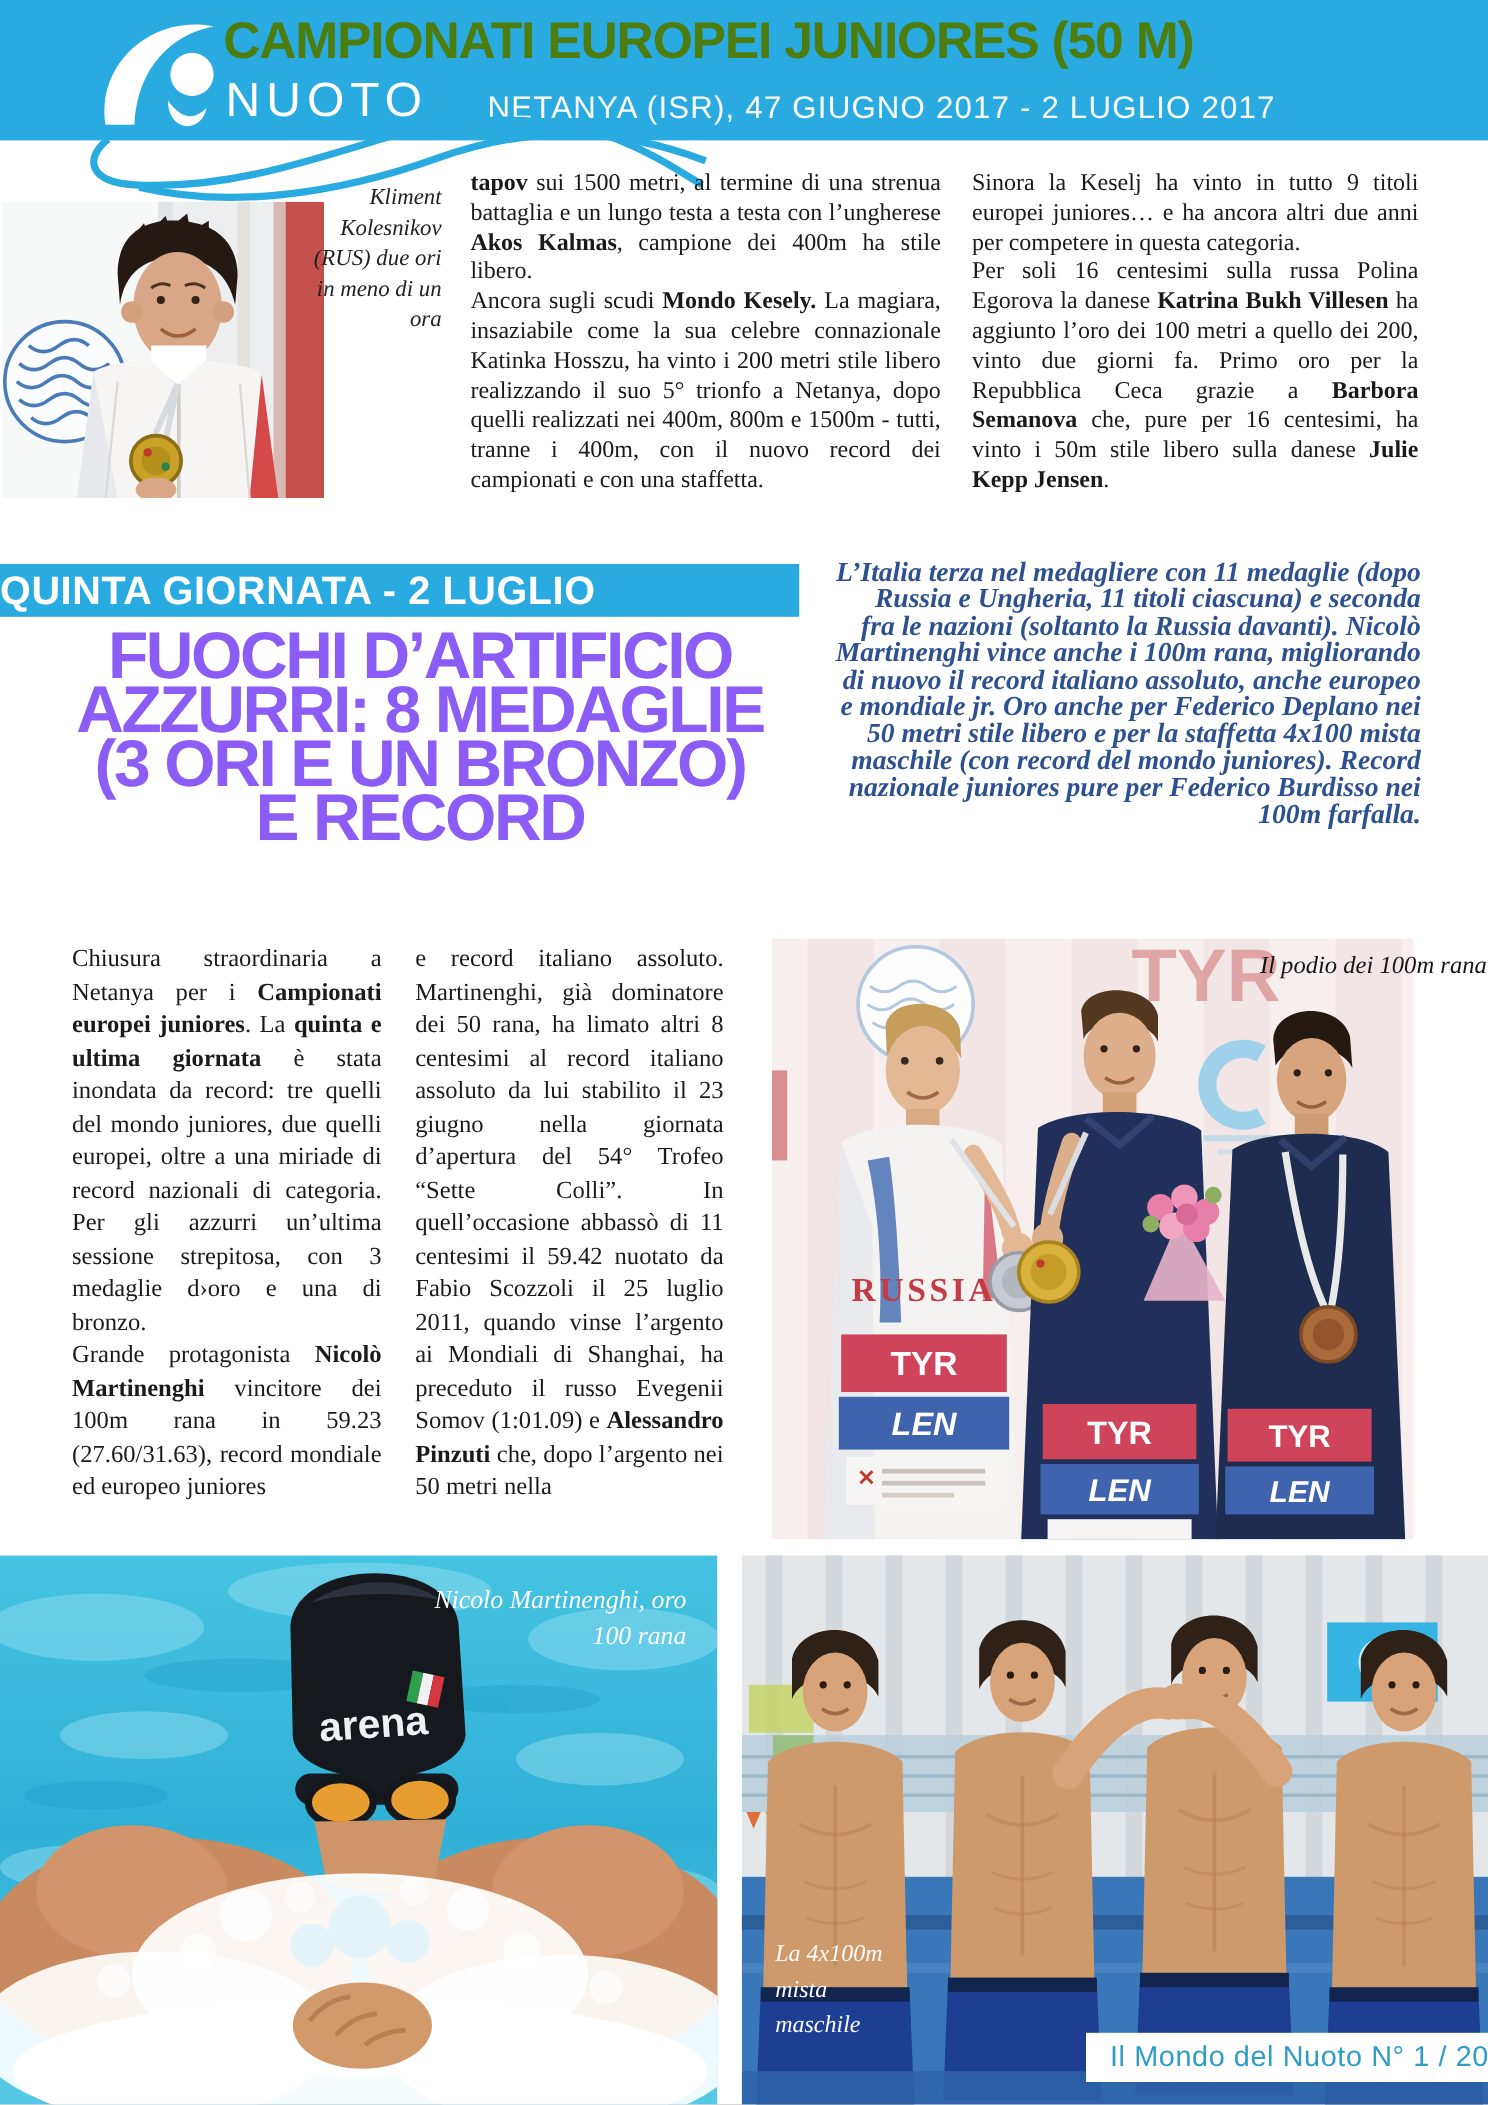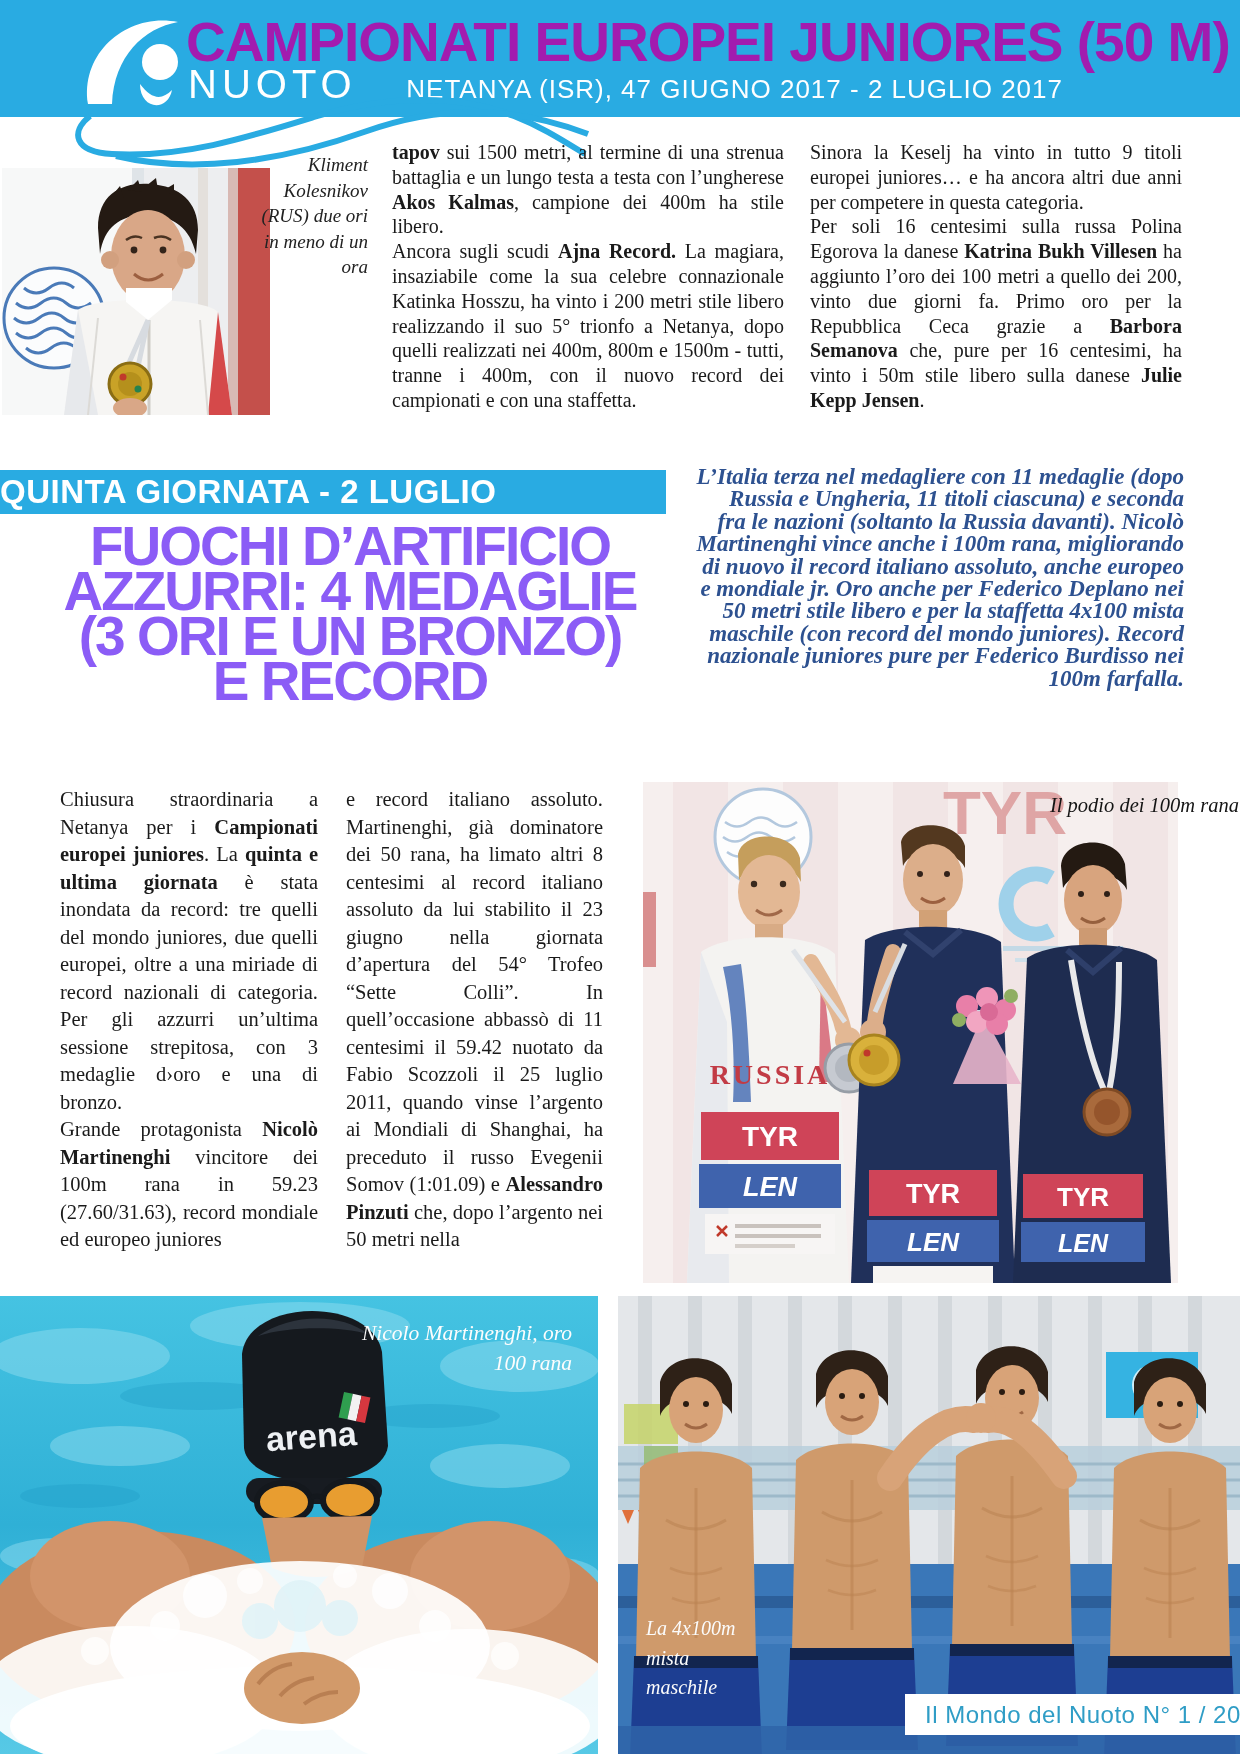--- a/index.html
+++ b/index.html
@@ -5,21 +5,21 @@
   html,body{margin:0;padding:0;background:#9a9a9a;}
   #page{position:relative;width:1240px;height:1754px;background:#ffffff;overflow:hidden;
         font-family:"Liberation Serif",serif;color:#1a1a1a;}
   .abs{position:absolute;}
   .sans{font-family:"Liberation Sans",sans-serif;}
   .serif{font-family:"Liberation Serif",serif;}
   p{margin:0;}
 
   
   .header-bar{left:0;top:0;width:1240px;height:117px;background:#29abe2;}
-  .h-title{left:186px;top:10px;font-size:55px;font-weight:bold;color:#a21caf;white-space:nowrap;letter-spacing:-1px;}
+  .h-title{left:186px;top:10px;font-size:43px;font-weight:bold;color:#4d7c0f;white-space:nowrap;letter-spacing:-1px;}
   .h-brand{left:188px;top:62px;font-size:40px;color:#fff;letter-spacing:5px;}
   .h-sub{right:177px;top:74px;font-size:26px;color:#fdfeff;white-space:nowrap;letter-spacing:1px;}
   .logo-svg{left:40px;top:4px;}
 
   
   .photo{overflow:hidden;}
   .photo svg{display:block;}
   .p1{left:2px;top:168px;width:268px;height:247px;}
   .cap-kol{left:258px;top:152px;width:110px;text-align:right;font-style:italic;font-size:19px;line-height:25.5px;color:#222;}
   .icol{font-size:20px;line-height:24.8px;text-align:justify;}
@@ -117,32 +117,32 @@
         </g>
         <ellipse cx="128" cy="240" rx="17" ry="10" fill="#d9a787"></ellipse>
       </g>
     </svg>
   </div>
 
   <div class="abs cap-kol">Kliment Kolesnikov (RUS) due ori in meno di un ora</div>
 
   <div class="abs icol icol1">
     <p><b>tapov</b> sui 1500 metri, al termine di una strenua battaglia e un lungo testa a testa con l’ungherese <b>Akos Kalmas</b>, campione dei 400m ha stile libero.</p>
-    <p>Ancora sugli scudi <b>Ajna Record.</b> La magiara, insaziabile come la sua celebre connazionale Katinka Hosszu, ha vinto i 200 metri stile libero realizzando il suo 5° trionfo a Netanya, dopo quelli realizzati nei 400m, 800m e 1500m - tutti, tranne i 400m, con il nuovo record dei campionati e con una staffetta.</p>
+    <p>Ancora sugli scudi <b>Mondo Kesely.</b> La magiara, insaziabile come la sua celebre connazionale Katinka Hosszu, ha vinto i 200 metri stile libero realizzando il suo 5° trionfo a Netanya, dopo quelli realizzati nei 400m, 800m e 1500m - tutti, tranne i 400m, con il nuovo record dei campionati e con una staffetta.</p>
   </div>
   <div class="abs icol icol2">
     <p>Sinora la Keselj ha vinto in tutto 9 titoli europei juniores… e ha ancora altri due anni per competere in questa categoria.</p>
     <p>Per soli 16 centesimi sulla russa Polina Egorova la danese <b>Katrina Bukh Villesen</b> ha aggiunto l’oro dei 100 metri a quello dei 200, vinto due giorni fa. Primo oro per la Repubblica Ceca grazie a <b>Barbora Semanova</b> che, pure per 16 centesimi, ha vinto i 50m stile libero sulla danese <b>Julie Kepp Jensen</b>.</p>
   </div>
 
   <div class="abs banner sans">QUINTA GIORNATA - 2 LUGLIO</div>
 
   <div class="abs headline sans">
     <div>FUOCHI D’ARTIFICIO</div>
-    <div>AZZURRI: 4 MEDAGLIE</div>
+    <div>AZZURRI: 8 MEDAGLIE</div>
     <div>(3 ORI E UN BRONZO)</div>
     <div>E RECORD</div>
   </div>
 
   <div class="abs lead serif">L’Italia terza nel medagliere con 11 medaglie (dopo Russia e Ungheria, 11 titoli ciascuna) e seconda fra le nazioni (soltanto la Russia davanti). Nicolò Martinenghi vince anche i 100m rana, migliorando di nuovo il record italiano assoluto, anche europeo e mondiale jr. Oro anche per Federico Deplano nei 50 metri stile libero e per la staffetta 4x100 mista maschile (con record del mondo juniores). Record nazionale juniores pure per Federico Burdisso nei 100m farfalla.</div>
 
   <div class="abs acol acol1">
     <p>Chiusura straordinaria a Netanya per i <b>Campionati europei juniores</b>. La <b>quinta e ultima giornata</b> è stata inondata da record: tre quelli del mondo juniores, due quelli europei, oltre a una miriade di record nazionali di categoria. Per gli azzurri un’ultima sessione strepitosa, con 3 medaglie d›oro e una di bronzo.</p>
     <p>Grande protagonista <b>Nicolò Martinenghi</b> vincitore dei 100m rana in 59.23 (27.60/31.63), record mondiale ed europeo juniores</p>
   </div>

